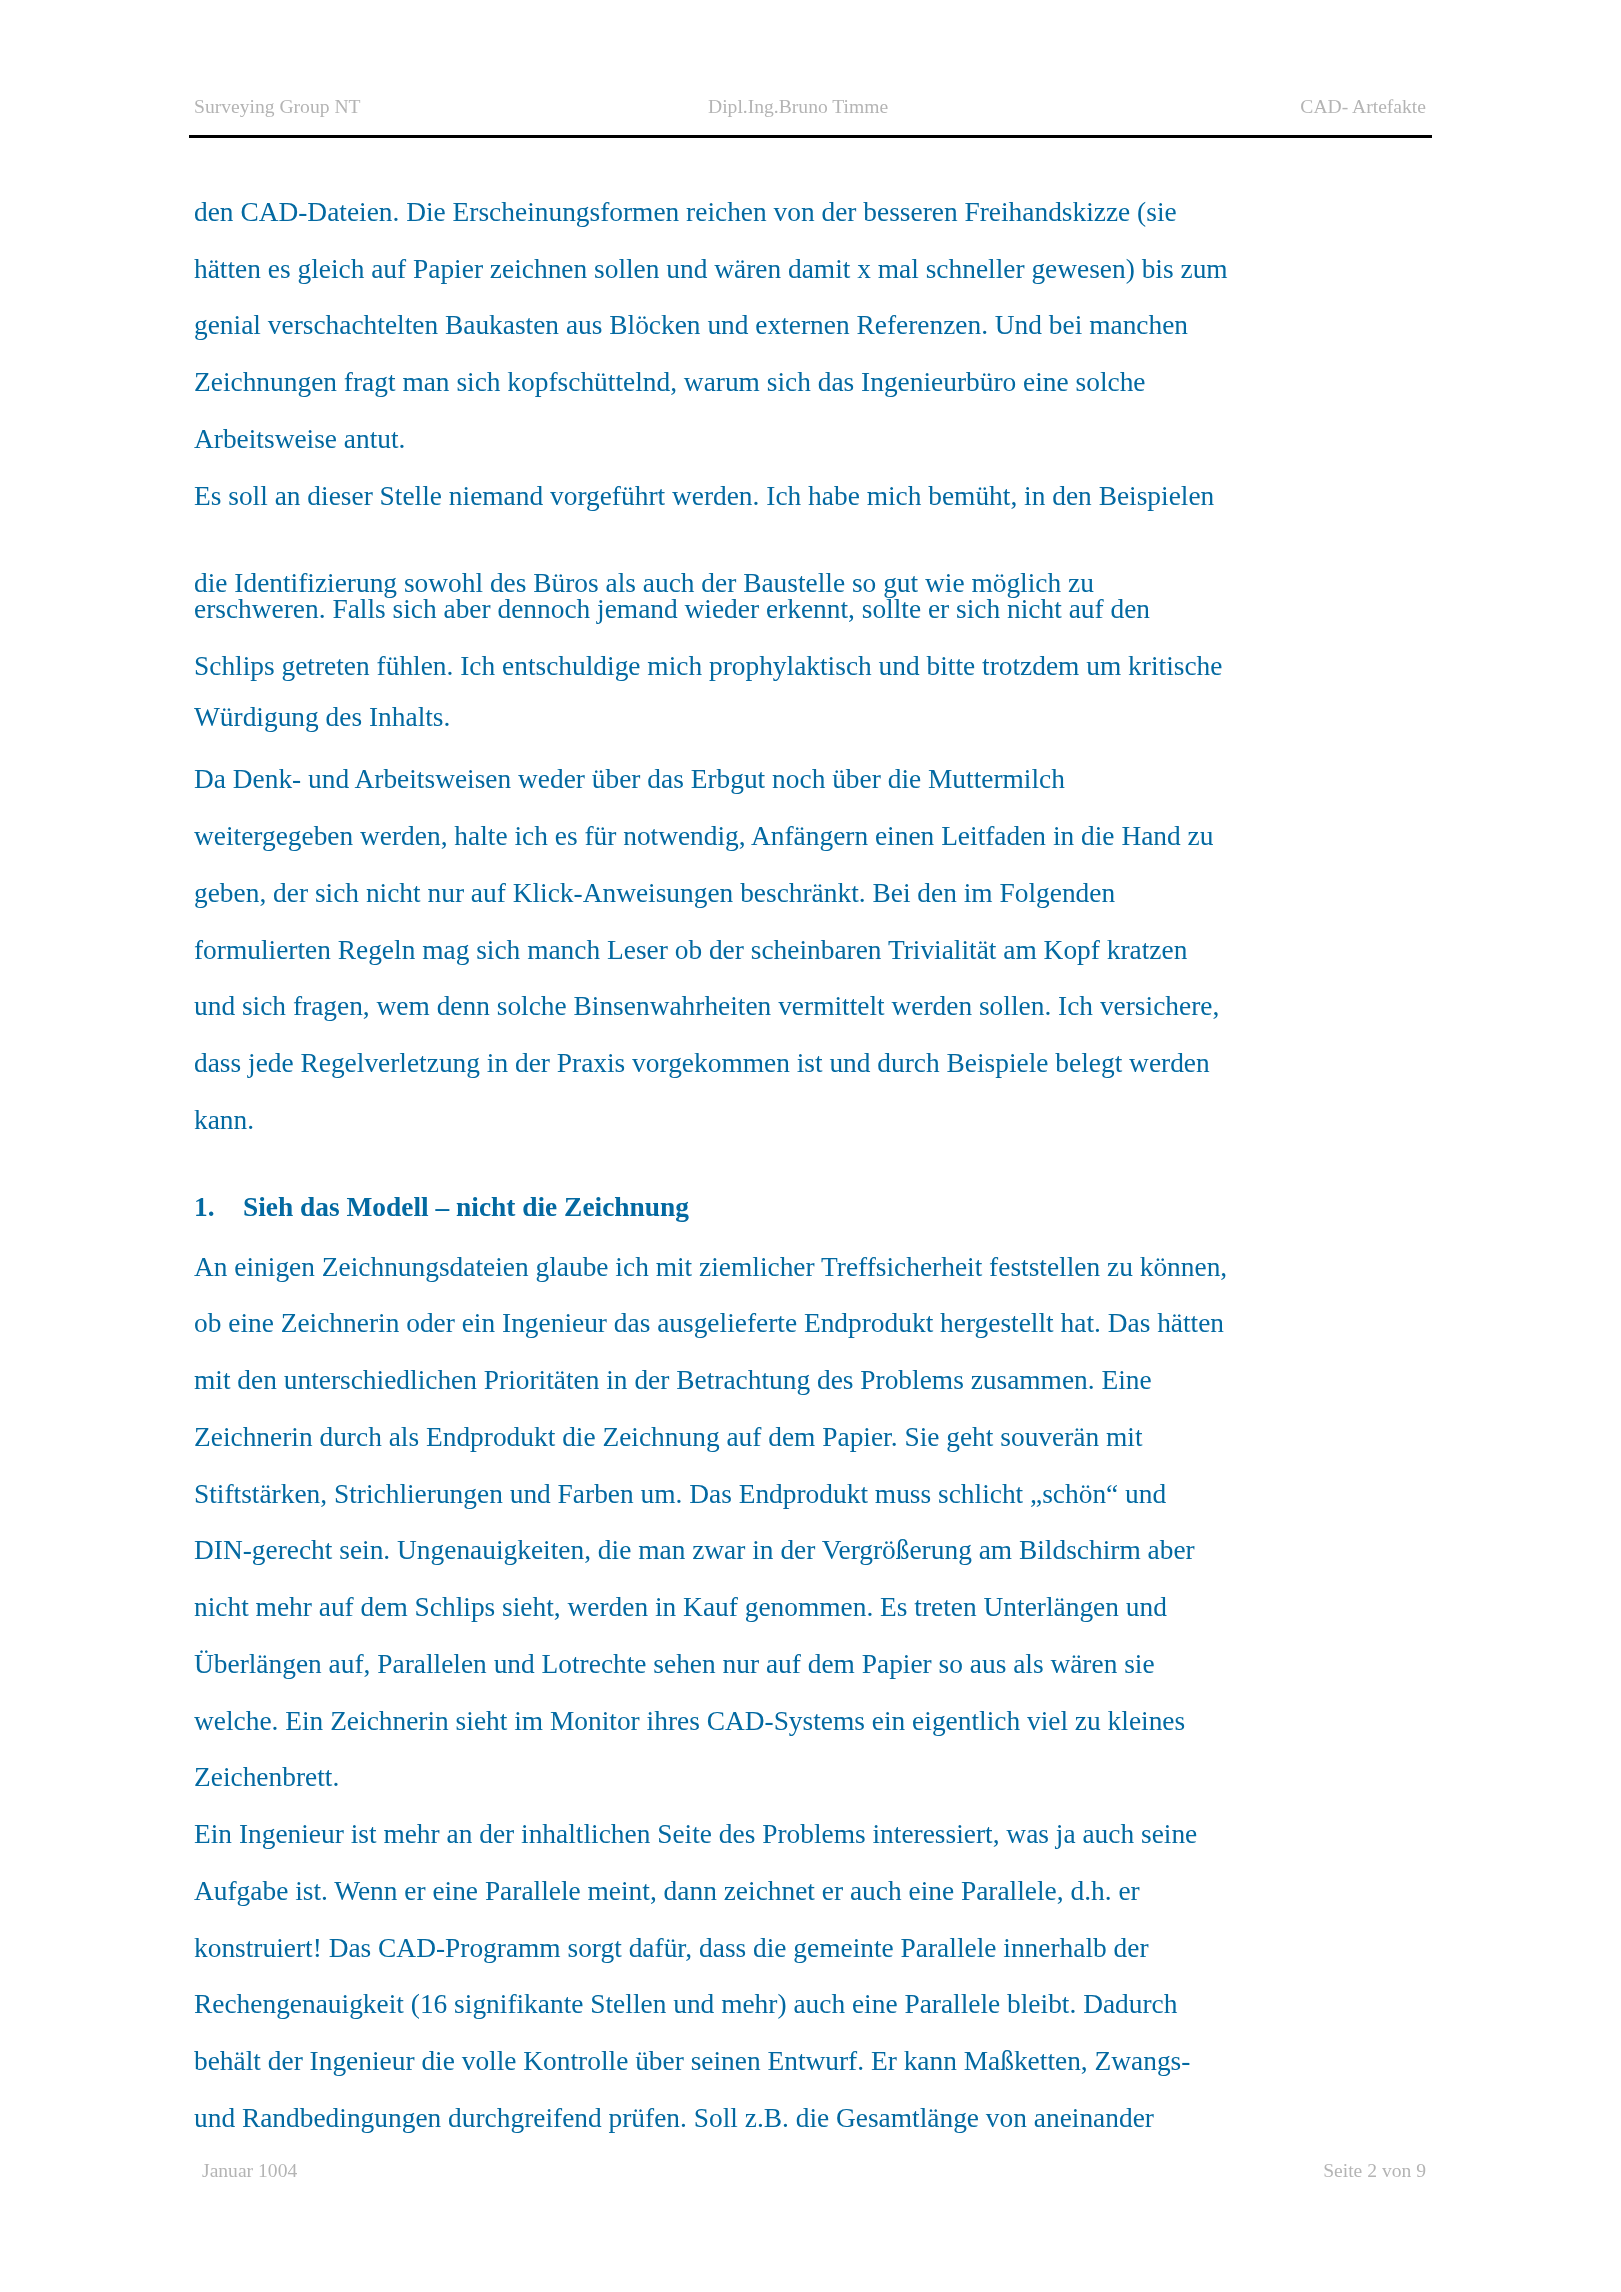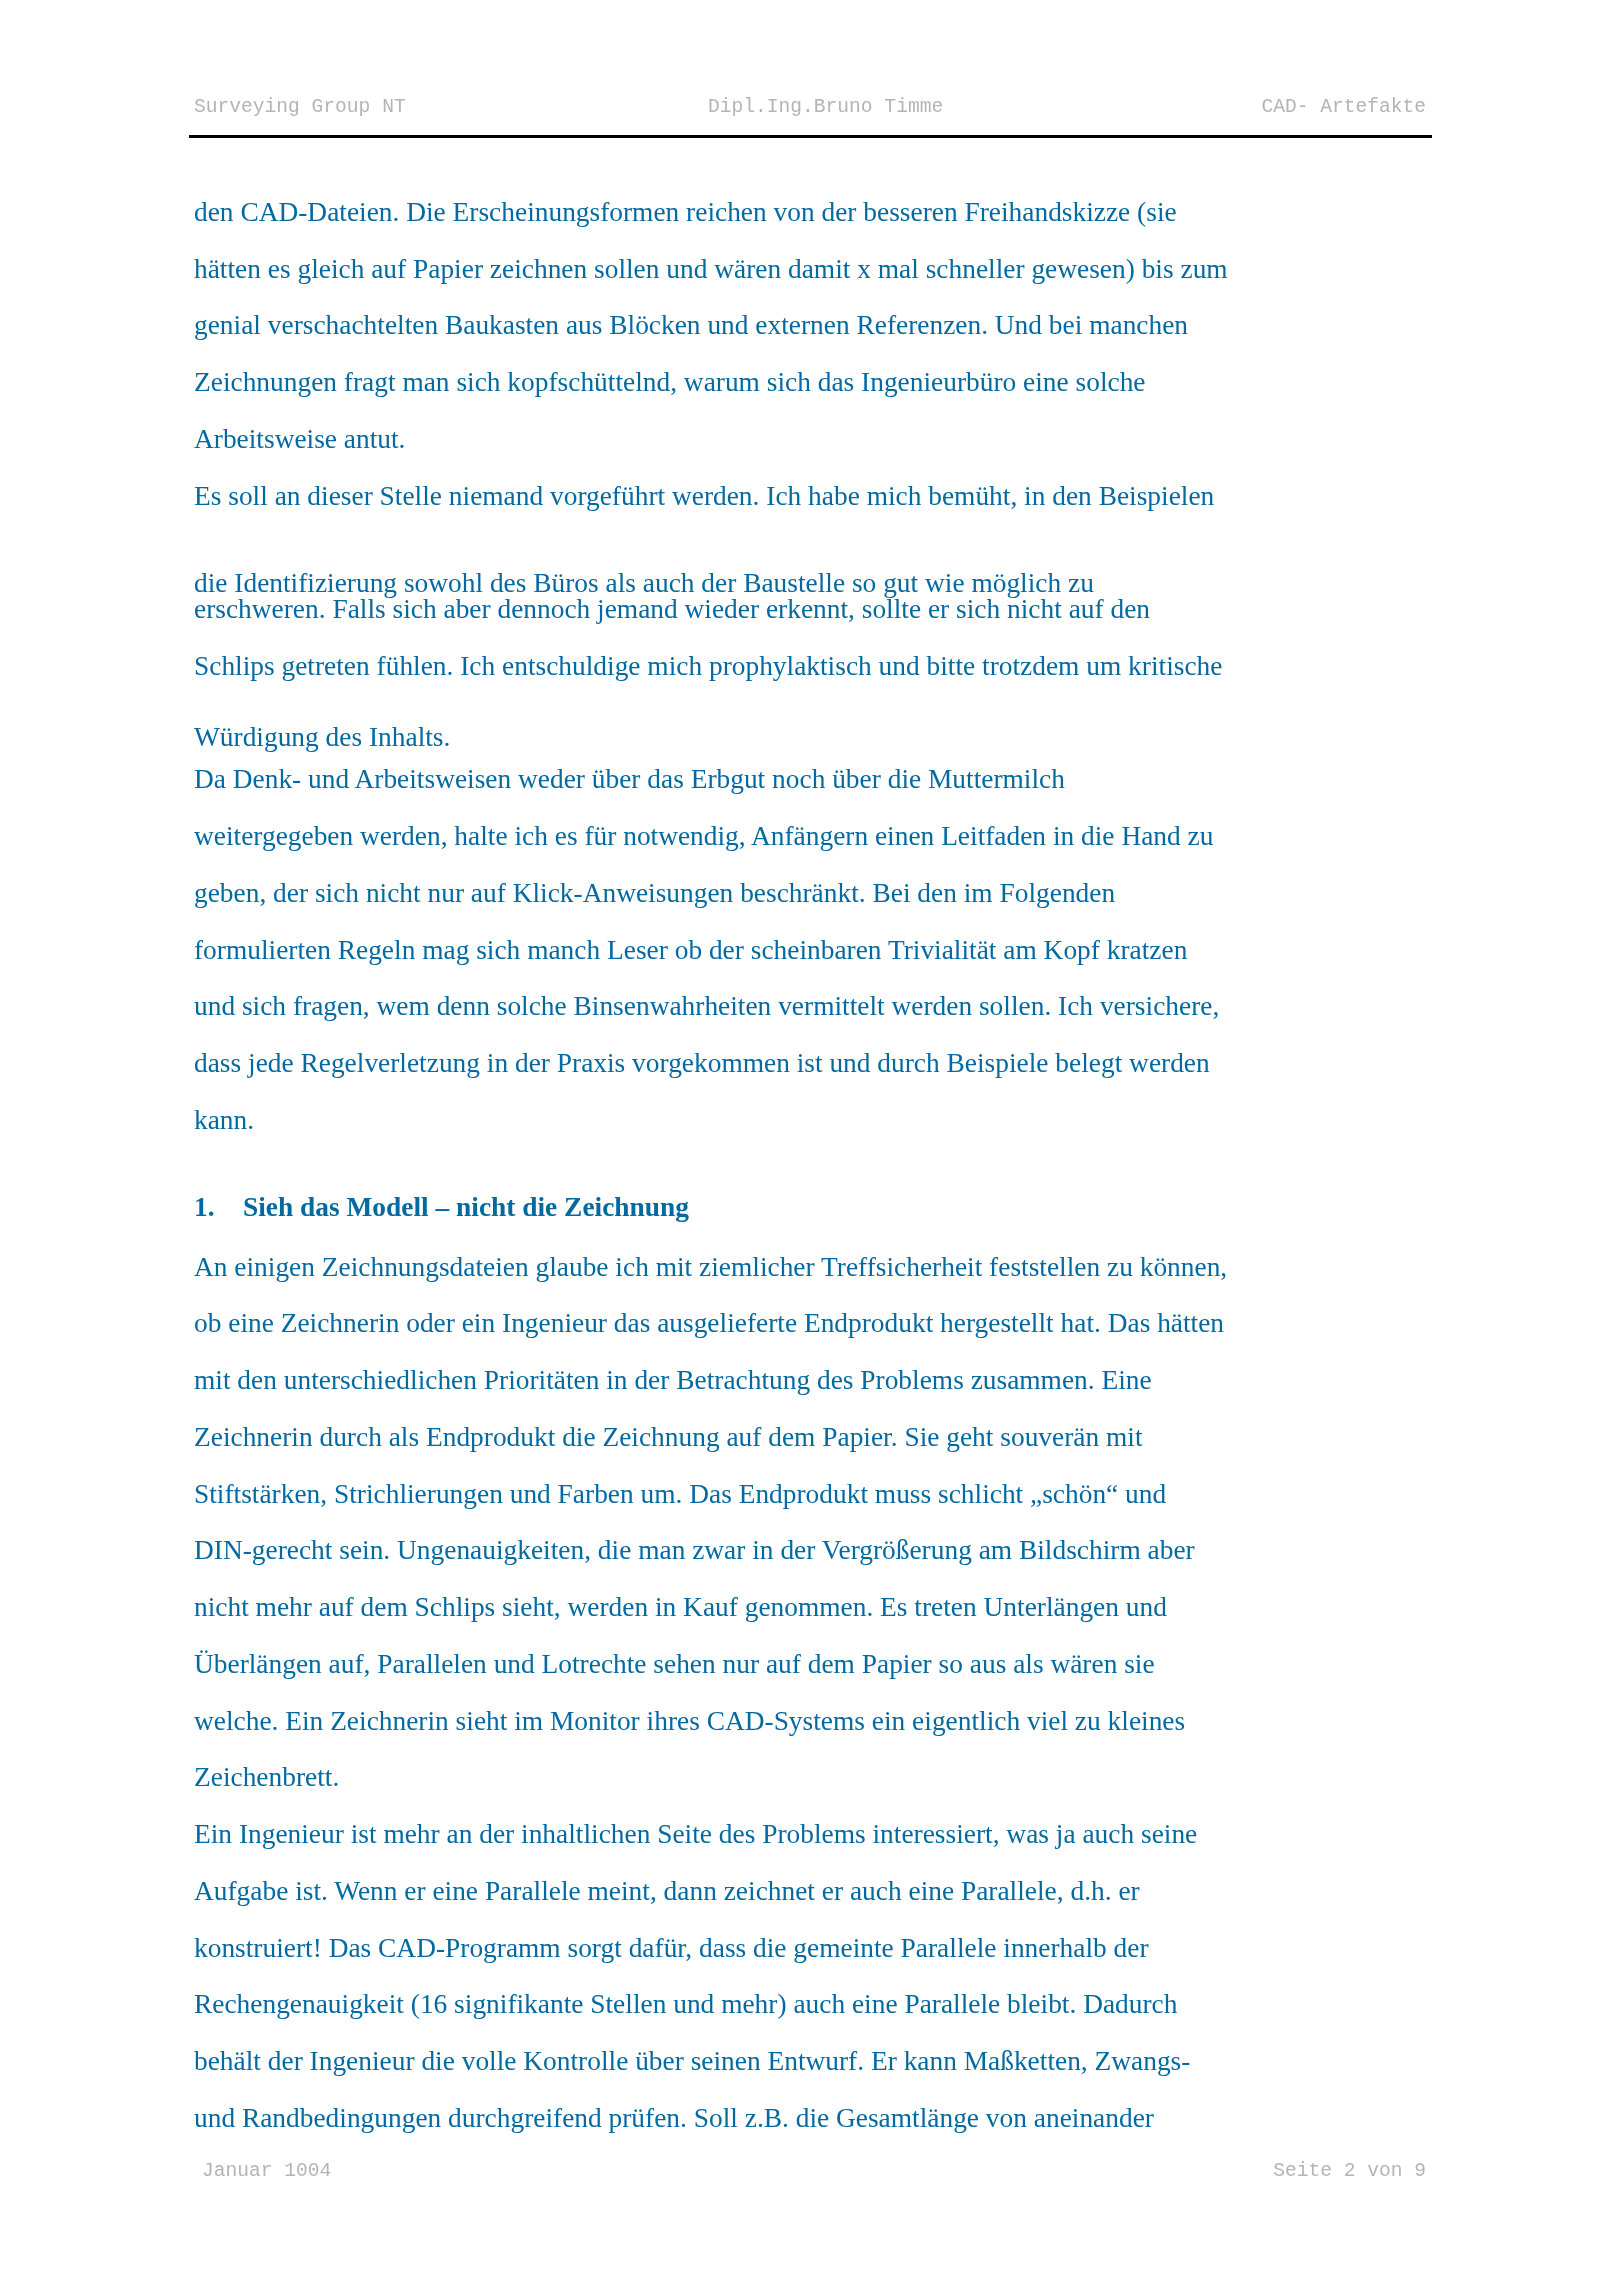--- a/index.html
+++ b/index.html
@@ -1,20 +1,20 @@
 <!DOCTYPE html>
 <html><head>
 <meta charset="utf-8">
 <style>
   html, body { margin: 0; padding: 0; background: #ffffff; }
   body { width: 1621px; height: 2293px; position: relative; overflow: hidden; }
   .page { position: absolute; left: 0; top: 0; width: 1621px; height: 2293px; background: #fff; }
   .hdr, .ftr {
     position: absolute;
-    font-family: Liberation Mono, monospace;
+    font-family: Liberation Serif, serif;
     font-size: 19.6px;
     color: #b4b4b4;
     white-space: nowrap;
   }
   .hdr { top: 96px; }
   .ftr { top: 2160px; }
   .rule { position: absolute; left: 189px; top: 135px; width: 1243px; height: 2.9px; background: #000; }
   .body { position: absolute; left: 194px; top: 0; width: 1245px; }
   .line {
     position: absolute;
@@ -41,21 +41,21 @@
   <div class="body" id="doc-body">
       <div class="line" style="top: 199px;">den CAD-Dateien. Die Erscheinungsformen reichen von der besseren Freihandskizze (sie</div>
       <div class="line" style="top: 256px;">hätten es gleich auf Papier zeichnen sollen und wären damit x mal schneller gewesen) bis zum</div>
       <div class="line" style="top: 312px;">genial verschachtelten Baukasten aus Blöcken und externen Referenzen. Und bei manchen</div>
       <div class="line" style="top: 369px;">Zeichnungen fragt man sich kopfschüttelnd, warum sich das Ingenieurbüro eine solche</div>
       <div class="line" style="top: 426px;">Arbeitsweise antut.</div>
       <div class="line" style="top: 483px;">Es soll an dieser Stelle niemand vorgeführt werden. Ich habe mich bemüht, in den Beispielen</div>
       <div class="line" style="top: 570px;">die Identifizierung sowohl des Büros als auch der Baustelle so gut wie möglich zu</div>
       <div class="line" style="top: 596px;">erschweren. Falls sich aber dennoch jemand wieder erkennt, sollte er sich nicht auf den</div>
       <div class="line" style="top: 653px;">Schlips getreten fühlen. Ich entschuldige mich prophylaktisch und bitte trotzdem um kritische</div>
-      <div class="line" style="top: 724px; text-align: center;">Würdigung des Inhalts.</div>
+      <div class="line" style="top: 704px; text-align: center;">Würdigung des Inhalts.</div>
       <div class="line" style="top: 766px;">Da Denk- und Arbeitsweisen weder über das Erbgut noch über die Muttermilch</div>
       <div class="line" style="top: 823px;">weitergegeben werden, halte ich es für notwendig, Anfängern einen Leitfaden in die Hand zu</div>
       <div class="line" style="top: 880px;">geben, der sich nicht nur auf Klick-Anweisungen beschränkt. Bei den im Folgenden</div>
       <div class="line" style="top: 937px;">formulierten Regeln mag sich manch Leser ob der scheinbaren Trivialität am Kopf kratzen</div>
       <div class="line" style="top: 993px;">und sich fragen, wem denn solche Binsenwahrheiten vermittelt werden sollen. Ich versichere,</div>
       <div class="line" style="top: 1050px;">dass jede Regelverletzung in der Praxis vorgekommen ist und durch Beispiele belegt werden</div>
       <div class="line" style="top: 1107px;">kann.</div>
       <div class="line heading" style="top: 1194px;"><span class="num">1.</span><span>Sieh das Modell – nicht die Zeichnung</span></div>
       <div class="line" style="top: 1254px;">An einigen Zeichnungsdateien glaube ich mit ziemlicher Treffsicherheit feststellen zu können,</div>
       <div class="line" style="top: 1310px;">ob eine Zeichnerin oder ein Ingenieur das ausgelieferte Endprodukt hergestellt hat. Das hätten</div>

